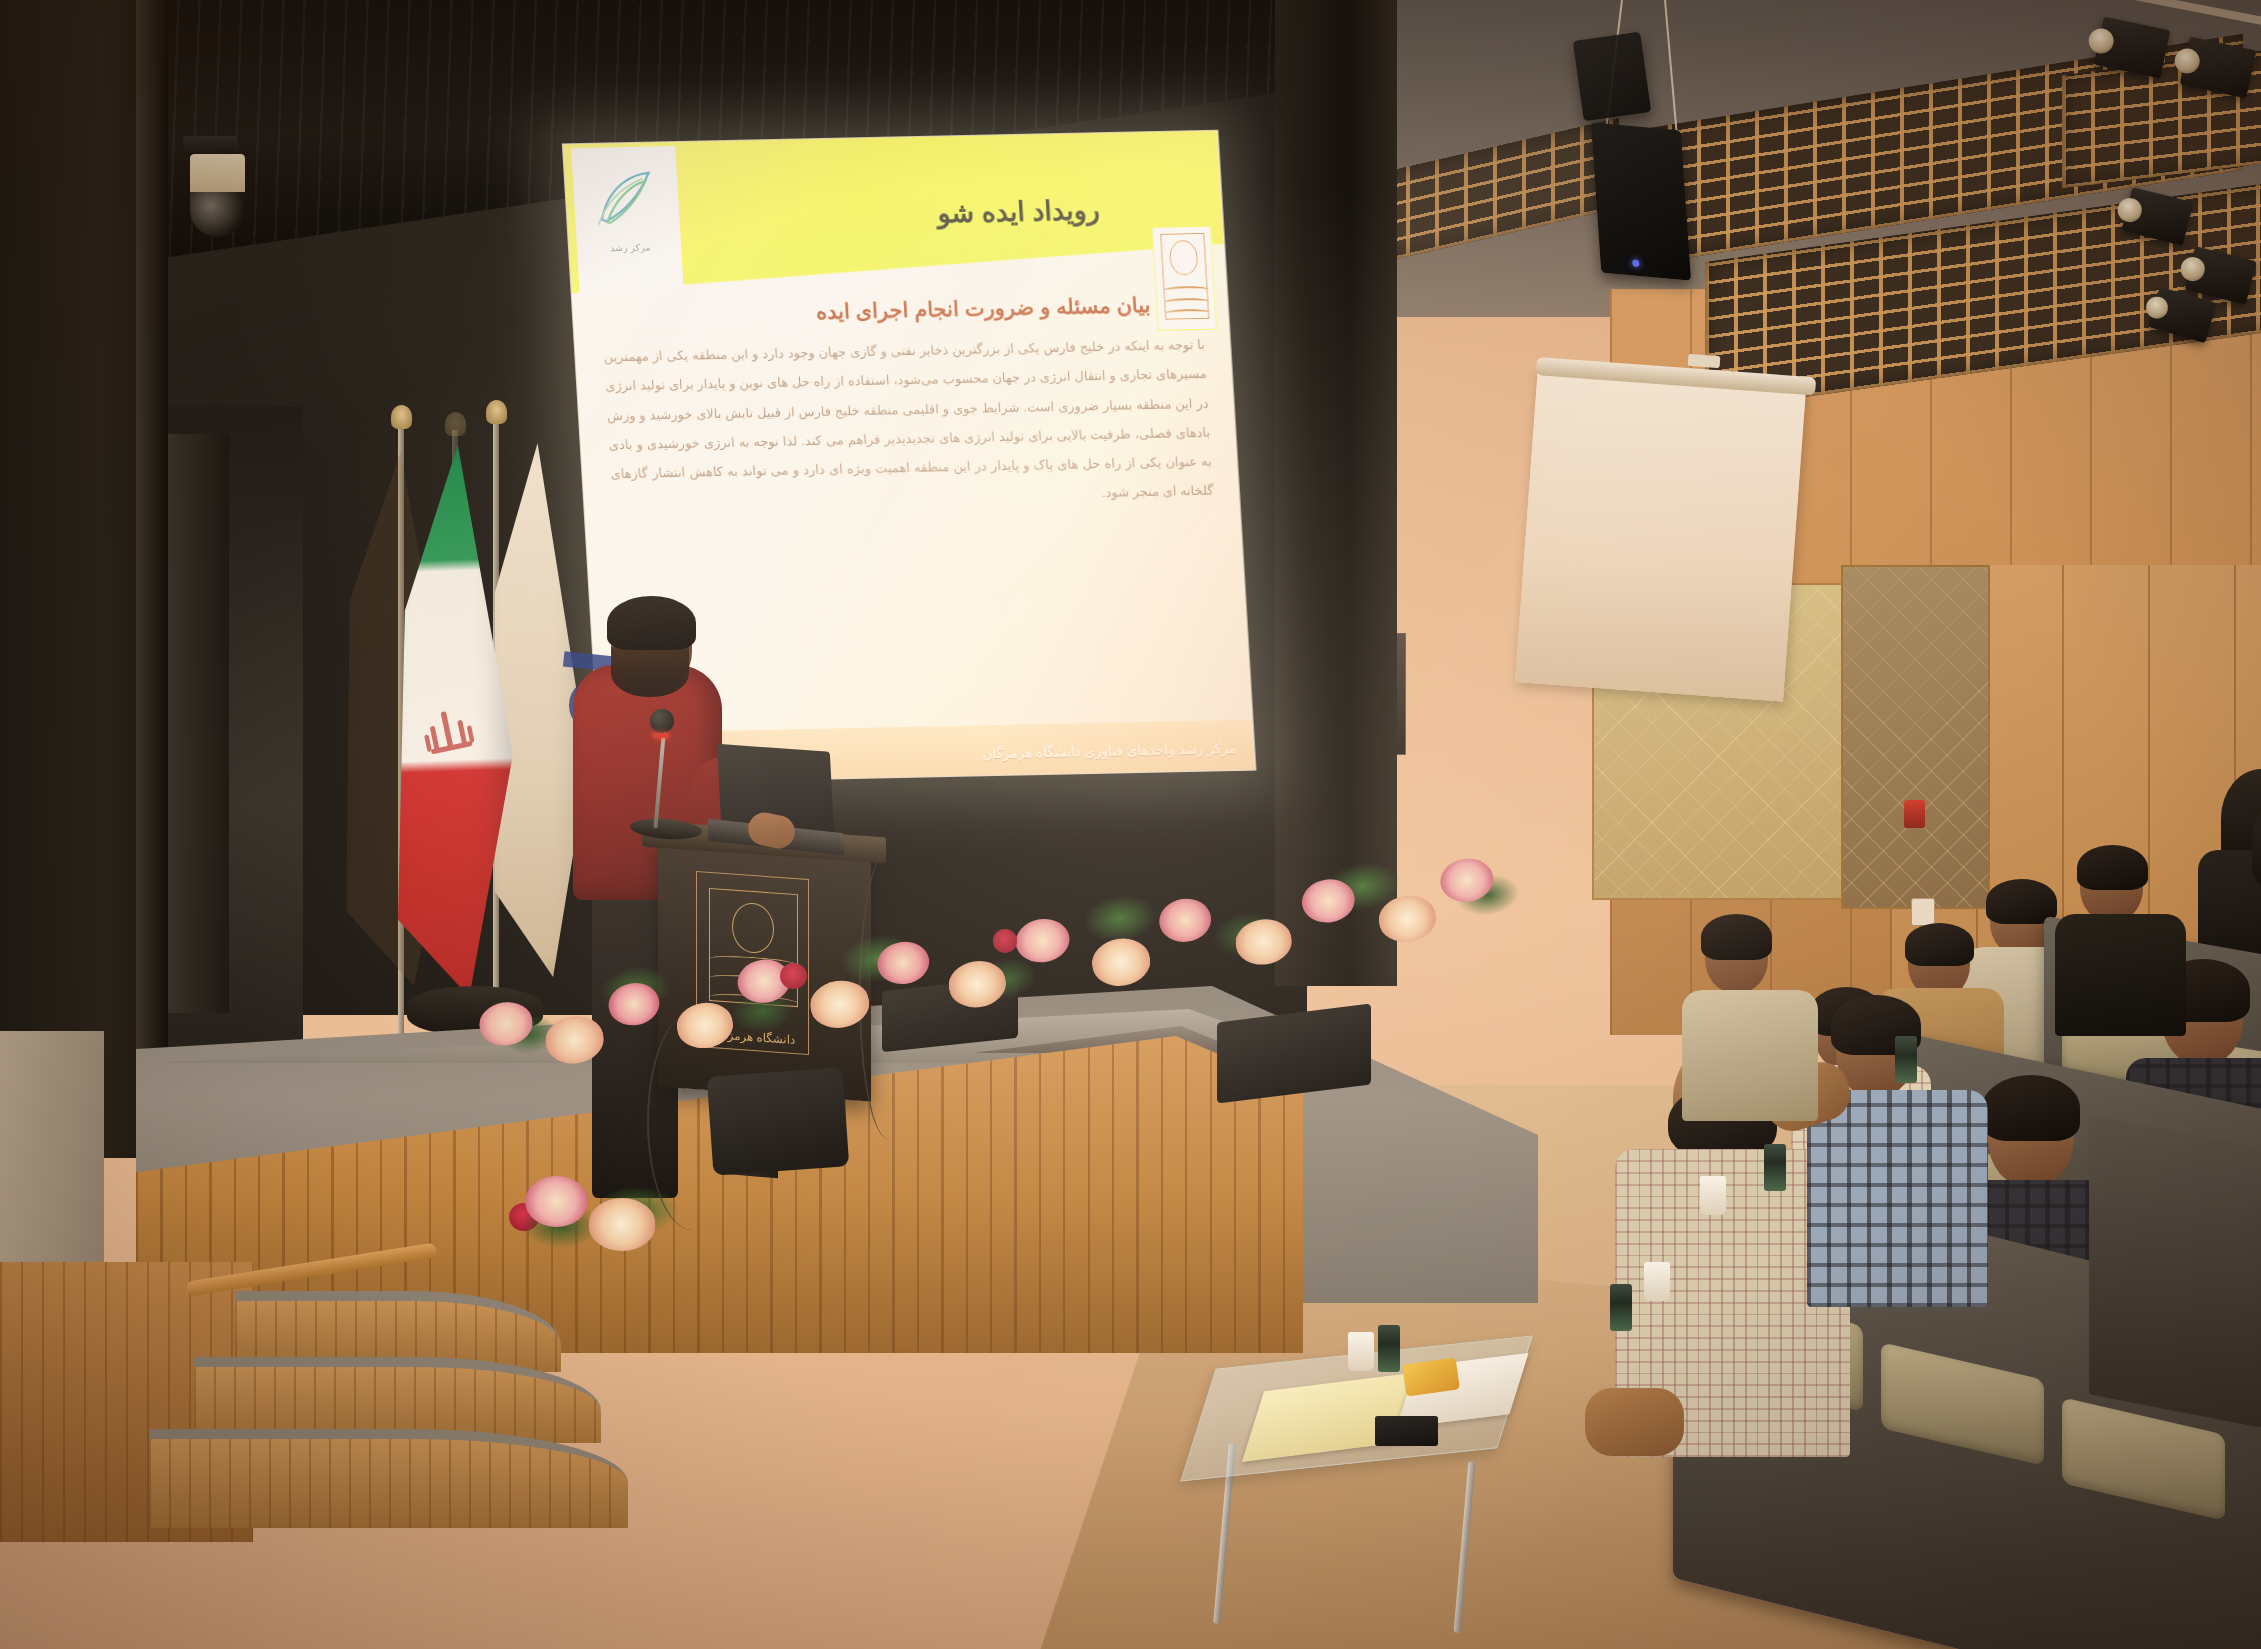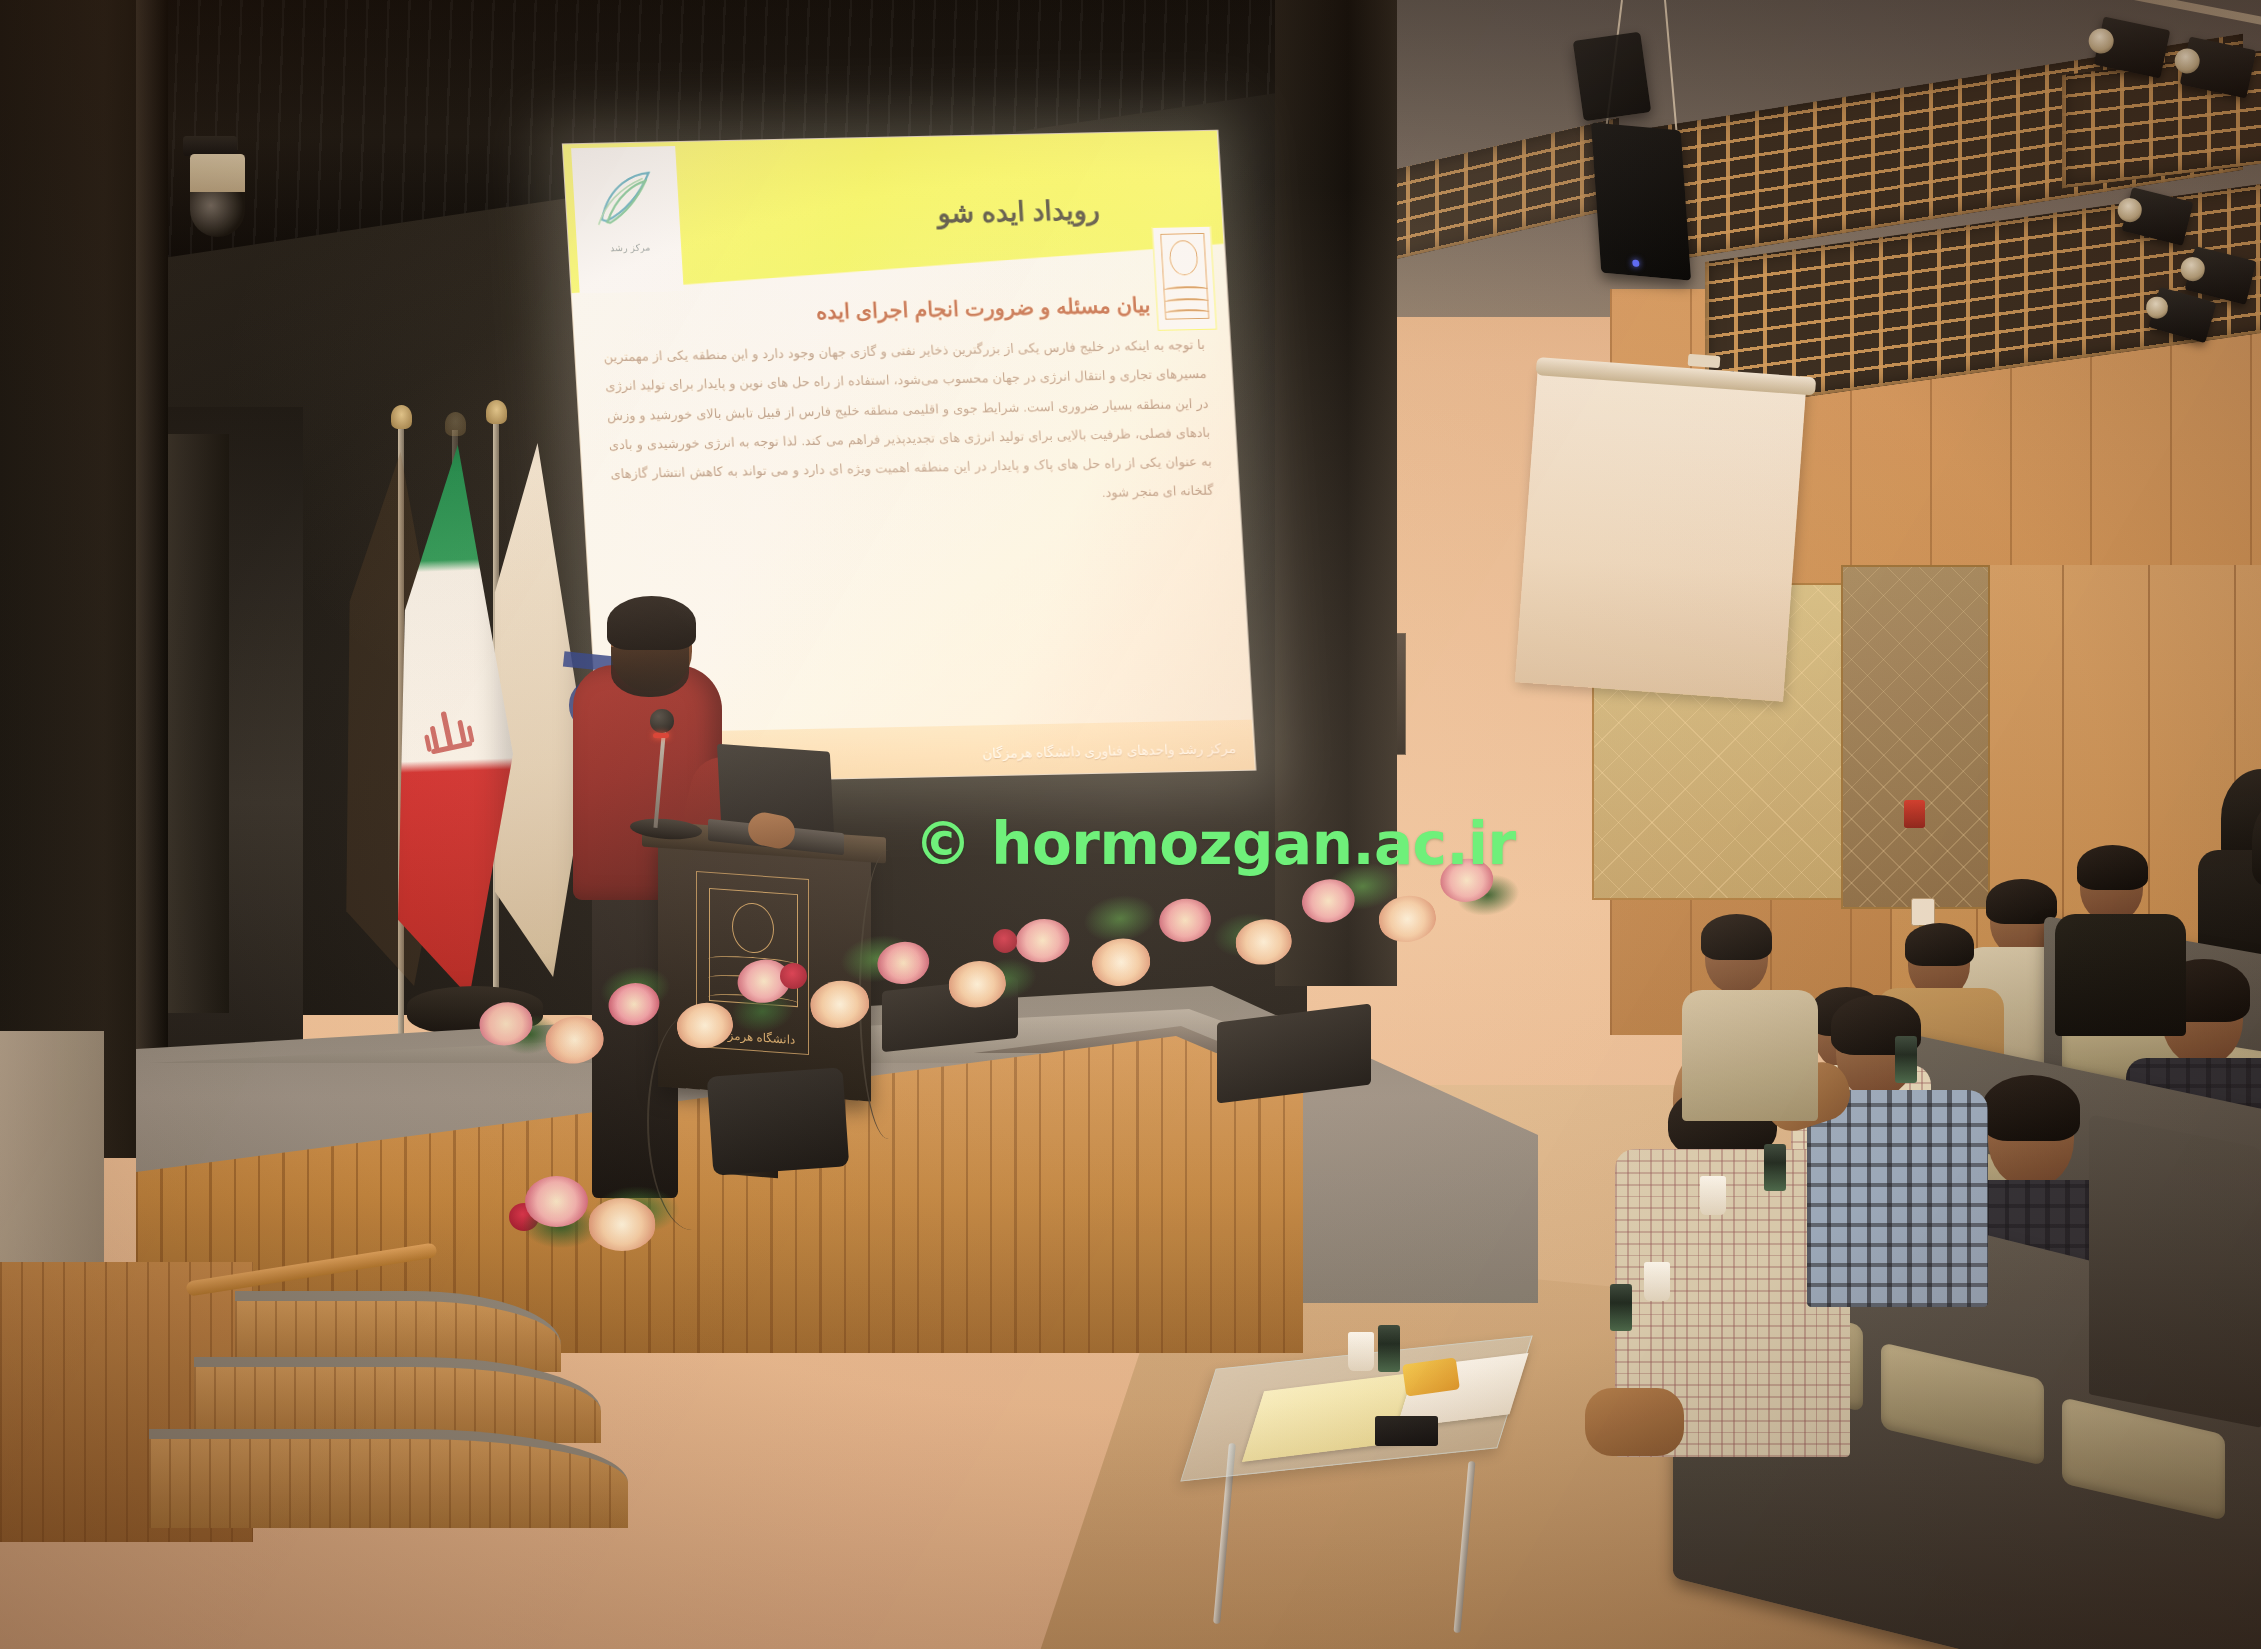--- a/index.html
+++ b/index.html
@@ -954,16 +954,15 @@
   <div class="cup" style="left:1700px;top:1176px;"></div>
   <div class="can" style="left:1764px;top:1144px;"></div>
   <div class="can" style="left:1895px;top:1036px;"></div>
 
   <div style="position:absolute;left:1217px;top:1013px;width:154px;height:81px;
     background:linear-gradient(165deg,#2d2924,#0f0d0b);border-radius:4.5px;transform:skewY(-7deg);"></div>
 
   <div class="warmcast"></div>
   <div class="vignette"></div>
 
-  <div class="watermark">© hormozgan.ac.ir</div>
 
 </div>
 
 
 </body></html>

